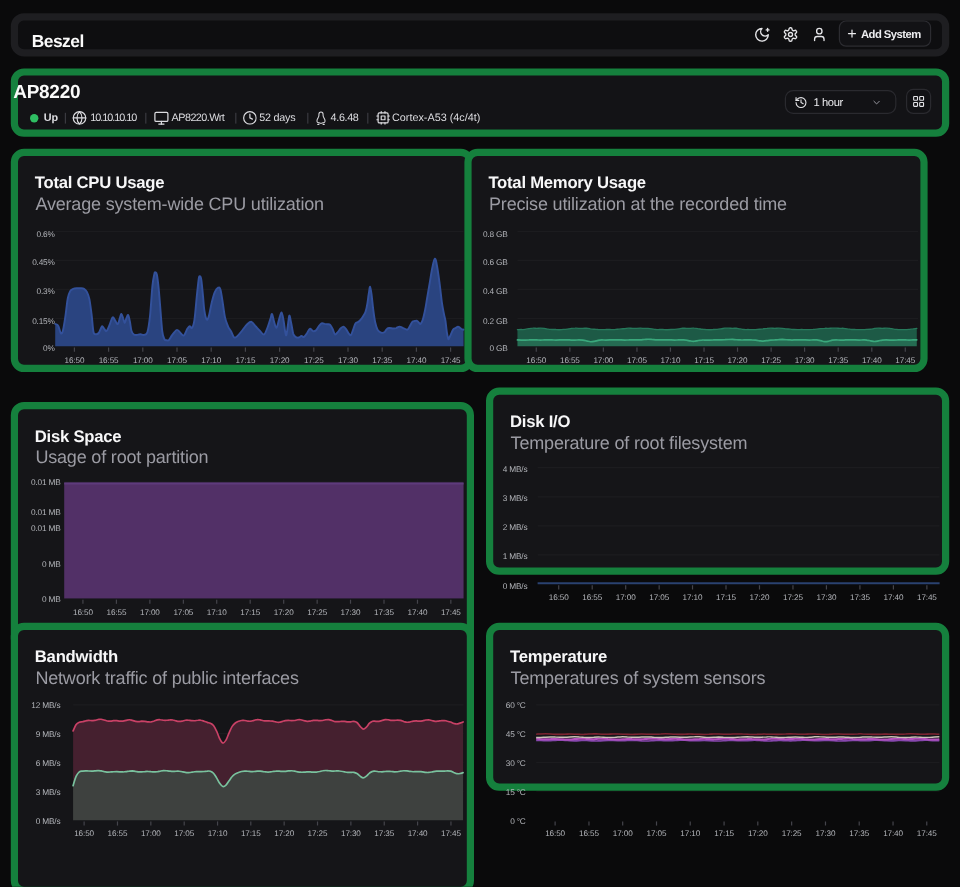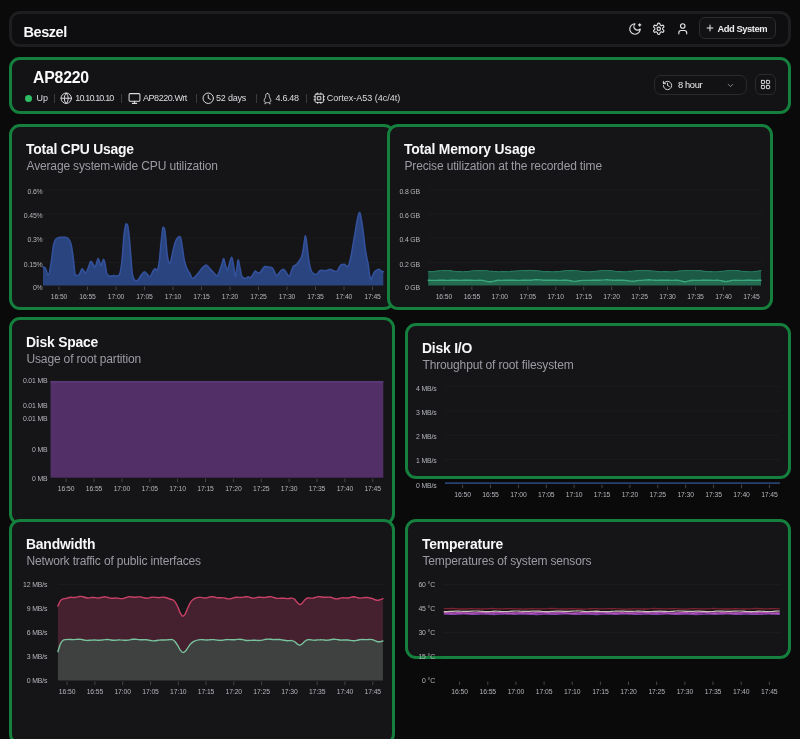--- a/index.html
+++ b/index.html
@@ -1,17 +1,17 @@
 <!DOCTYPE html>
 <html><head><meta charset="utf-8"><style>
 *{margin:0;padding:0;box-sizing:border-box}
 html,body{width:800px;height:739px;background:#0a0a0b;font-family:"Liberation Sans",sans-serif;overflow:hidden;position:relative}
-.card{position:absolute;background:#151518;border:3px solid #15803d;border-radius:11px}
+.card{position:absolute;background:#151518;border:6px solid #15803d;border-radius:11px}
 .ctitle{position:absolute;left:14px;top:13.5px;font-size:13.9px;font-weight:700;color:#f7f7f8;letter-spacing:-0.2px}
-.csub{position:absolute;left:14.5px;top:31.5px;font-size:12px;color:#9b9ba3;letter-spacing:-0.15px}
+.csub{position:absolute;left:14.5px;top:31.5px;font-size:15px;color:#9b9ba3;letter-spacing:-0.15px}
 .sep{position:absolute;width:1px;height:9px;top:93.5px;background:#3a3a40}
 .stxt{position:absolute;top:92.5px;font-size:9px;font-weight:400;color:#dcdce0;letter-spacing:0;white-space:nowrap}
 </style></head><body>
 <div class="card" style="left:9px;top:11px;width:782px;height:35.5px;background:#0e0e10;border-color:#1e1e21">
     <div style="position:absolute;left:11.5px;top:9.5px;font-size:14.5px;font-weight:700;color:#fafafa;letter-spacing:-0.45px">Beszel</div>
   </div>
 <svg width="14" height="14" viewBox="0 0 24 24" fill="none" stroke="#e4e4e7" stroke-width="2" stroke-linecap="round" stroke-linejoin="round" style="position:absolute;left:628px;top:21.5px">
     <path d="M12 3a6 6 0 0 0 9 9 9 9 0 1 1-9-9Z"></path>
     <path d="M20 3v4"></path>
     <path d="M22 5h-4"></path>
@@ -24,23 +24,23 @@
     <path d="M19 21v-2a4 4 0 0 0-4-4H9a4 4 0 0 0-4 4v2"></path>
     <circle cx="12" cy="7" r="4"></circle>
   </svg>
 <div style="position:absolute;left:699px;top:16.5px;width:77px;height:22px;border:1px solid #2c2c31;border-radius:6px;background:#121215"></div>
 <svg width="10" height="10" viewBox="0 0 24 24" fill="none" stroke="#ededf0" stroke-width="2.4" stroke-linecap="round" stroke-linejoin="round" style="position:absolute;left:705px;top:23px">
     <path d="M5 12h14"></path>
     <path d="M12 5v14"></path>
   </svg>
 <div style="position:absolute;left:717.5px;top:22.8px;font-size:9.4px;font-weight:600;color:#ededf0;letter-spacing:-0.45px">Add System</div>
 <div class="card" style="left:9px;top:57px;width:782px;height:57px;background:#131316"></div>
-<div style="position:absolute;left:33px;top:68.5px;font-size:15.8px;font-weight:700;color:#fafafa;letter-spacing:-0.2px">AP8220</div>
+<div style="position:absolute;left:11px;top:68.5px;font-size:15.8px;font-weight:700;color:#fafafa;letter-spacing:-0.2px">AP8220</div>
 <div style="position:absolute;left:24.5px;top:95px;width:7px;height:7px;border-radius:50%;background:#2fbe63"></div>
-<div class="stxt" style="left:36.5px;font-weight:400">Up</div>
+<div class="stxt" style="left:36.5px;font-weight:700">Up</div>
 <div class="sep" style="left:54.2px"></div>
 <div class="sep" style="left:120.8px"></div>
 <div class="sep" style="left:195.5px"></div>
 <div class="sep" style="left:255.5px"></div>
 <div class="sep" style="left:305.6px"></div>
 <svg width="12.5" height="12.5" viewBox="0 0 24 24" fill="none" stroke="#dcdce0" stroke-width="1.9" stroke-linecap="round" stroke-linejoin="round" style="position:absolute;left:60px;top:91.8px">
     <circle cx="12" cy="12" r="10"></circle>
     <path d="M12 2a14.5 14.5 0 0 0 0 20 14.5 14.5 0 0 0 0-20"></path>
     <path d="M2 12h20"></path>
   </svg>
@@ -74,21 +74,21 @@
     <path d="M9 2v2"></path>
     <path d="M9 20v2"></path>
   </svg>
 <div class="stxt" style="left:326.7px;letter-spacing:0px">Cortex-A53 (4c/4t)</div>
 <div style="position:absolute;left:654.4px;top:74.7px;width:93px;height:20.5px;border:1px solid #2a2a2f;border-radius:7px;background:#121215"></div>
 <svg width="11" height="11" viewBox="0 0 24 24" fill="none" stroke="#e4e4e7" stroke-width="2" stroke-linecap="round" stroke-linejoin="round" style="position:absolute;left:662px;top:79.5px">
     <path d="M3 12a9 9 0 1 0 9-9 9.75 9.75 0 0 0-6.74 2.74L3 8"></path>
     <path d="M3 3v5h5"></path>
     <path d="M12 7v5l4 2"></path>
   </svg>
-<div style="position:absolute;left:678px;top:80px;font-size:9.3px;font-weight:500;color:#ededf0;letter-spacing:-0.35px">8 hour</div>
+<div style="position:absolute;left:678px;top:80px;font-size:9.3px;font-weight:500;color:#ededf0;letter-spacing:-0.35px">1 hour</div>
 <svg width="9" height="9" viewBox="0 0 24 24" fill="none" stroke="#9a9aa2" stroke-width="2.2" stroke-linecap="round" stroke-linejoin="round" style="position:absolute;left:726px;top:80.5px">
     <path d="m6 9 6 6 6-6"></path>
   </svg>
 <div style="position:absolute;left:755px;top:73.5px;width:21px;height:21px;border:1px solid #2a2a2f;border-radius:6px;background:#121215"></div>
 <svg width="11" height="11" viewBox="0 0 24 24" fill="none" stroke="#e4e4e7" stroke-width="2" stroke-linecap="round" stroke-linejoin="round" style="position:absolute;left:760px;top:78.5px">
     <rect width="7" height="7" x="3" y="3" rx="1"></rect>
     <rect width="7" height="7" x="14" y="3" rx="1"></rect>
     <rect width="7" height="7" x="14" y="14" rx="1"></rect>
     <rect width="7" height="7" x="3" y="14" rx="1"></rect>
   </svg>
@@ -169,21 +169,21 @@
       <text x="361.4" y="172.1" font-size="6.8" letter-spacing="-0.1" fill="#b3b5ba" text-anchor="middle">17:45</text>
       <text x="30" y="67.1" font-size="6.9" letter-spacing="-0.15" fill="#b3b5ba" text-anchor="end">0.8 GB</text>
       <text x="30" y="91.2" font-size="6.9" letter-spacing="-0.15" fill="#b3b5ba" text-anchor="end">0.6 GB</text>
       <text x="30" y="115.3" font-size="6.9" letter-spacing="-0.15" fill="#b3b5ba" text-anchor="end">0.4 GB</text>
       <text x="30" y="139.6" font-size="6.9" letter-spacing="-0.15" fill="#b3b5ba" text-anchor="end">0.2 GB</text>
       <text x="30" y="162.8" font-size="6.9" letter-spacing="-0.15" fill="#b3b5ba" text-anchor="end">0 GB</text>
     </svg>
     <div class="ctitle">Total Memory Usage</div>
     <div class="csub">Precise utilization at the recorded time</div>
   </div>
-<div class="card" style="left:9px;top:317px;width:386px;height:208px">
+<div class="card" style="left:9px;top:335px;width:386px;height:208px">
     <svg width="386" height="184" viewBox="0 0 386 184" style="position:absolute;left:0;top:0">
       <line x1="38.5" y1="60.7" x2="371.3" y2="60.7" stroke="#ffffff" stroke-opacity="0.032" stroke-width="1"></line>
       <line x1="38.5" y1="85" x2="371.3" y2="85" stroke="#ffffff" stroke-opacity="0.032" stroke-width="1"></line>
       <line x1="38.5" y1="109.2" x2="371.3" y2="109.2" stroke="#ffffff" stroke-opacity="0.032" stroke-width="1"></line>
       <line x1="38.5" y1="133.4" x2="371.3" y2="133.4" stroke="#ffffff" stroke-opacity="0.032" stroke-width="1"></line>
       <rect x="38.5" y="61.2" width="332.8" height="96.5" fill="#523067"></rect>
       <line x1="38.5" y1="62" x2="371.3" y2="62" stroke="#5e3b7c" stroke-width="1.7"></line>
       <line x1="54.1" y1="158.7" x2="54.1" y2="162.2" stroke="#44444b" stroke-width="1"></line>
       <text x="54.1" y="171.2" font-size="6.8" letter-spacing="-0.1" fill="#b3b5ba" text-anchor="middle">16:50</text>
       <line x1="82" y1="158.7" x2="82" y2="162.2" stroke="#44444b" stroke-width="1"></line>
@@ -248,21 +248,21 @@
       <text x="333.5" y="171.2" font-size="6.8" letter-spacing="-0.1" fill="#b3b5ba" text-anchor="middle">17:40</text>
       <line x1="361.4" y1="158.7" x2="361.4" y2="162.2" stroke="#44444b" stroke-width="1"></line>
       <text x="361.4" y="171.2" font-size="6.8" letter-spacing="-0.1" fill="#b3b5ba" text-anchor="middle">17:45</text>
       <text x="28.5" y="64.5" font-size="6.9" letter-spacing="-0.15" fill="#b3b5ba" text-anchor="end">4 MB/s</text>
       <text x="28.5" y="88.8" font-size="6.9" letter-spacing="-0.15" fill="#b3b5ba" text-anchor="end">3 MB/s</text>
       <text x="28.5" y="113" font-size="6.9" letter-spacing="-0.15" fill="#b3b5ba" text-anchor="end">2 MB/s</text>
       <text x="28.5" y="137.2" font-size="6.9" letter-spacing="-0.15" fill="#b3b5ba" text-anchor="end">1 MB/s</text>
       <text x="28.5" y="161.5" font-size="6.9" letter-spacing="-0.15" fill="#b3b5ba" text-anchor="end">0 MB/s</text>
     </svg>
     <div class="ctitle">Disk I/O</div>
-    <div class="csub">Throughput of root filesystem</div>
+    <div class="csub">Temperature of root filesystem</div>
   </div>
 <div class="card" style="left:9px;top:519px;width:386px;height:226px">
     <svg width="386" height="185" viewBox="0 0 386 185" style="position:absolute;left:0;top:0">
       <line x1="45.9" y1="62.4" x2="371.3" y2="62.4" stroke="#ffffff" stroke-opacity="0.032" stroke-width="1"></line>
       <line x1="45.9" y1="86.4" x2="371.3" y2="86.4" stroke="#ffffff" stroke-opacity="0.032" stroke-width="1"></line>
       <line x1="45.9" y1="110.4" x2="371.3" y2="110.4" stroke="#ffffff" stroke-opacity="0.032" stroke-width="1"></line>
       <line x1="45.9" y1="134.4" x2="371.3" y2="134.4" stroke="#ffffff" stroke-opacity="0.032" stroke-width="1"></line>
       <path d="M45.9,84.1C46.3,83.2 47.6,79.9 48.5,78.7C49.4,77.5 50.2,77.3 51.1,76.9C52,76.5 52.8,76.7 53.7,76.5C54.6,76.3 55.4,75.8 56.3,75.7C57.2,75.5 58,75.4 58.9,75.3C59.8,75.3 60.6,75.5 61.5,75.5C62.4,75.5 63.2,75.4 64.1,75.3C65,75.1 65.8,74.8 66.7,74.6C67.6,74.5 68.4,74.3 69.3,74.4C70.2,74.5 71,74.8 71.9,75C72.8,75.3 73.6,75.7 74.5,75.8C75.4,76 76.2,76 77.1,75.9C78,75.9 78.8,75.6 79.7,75.5C80.6,75.5 81.4,75.5 82.3,75.5C83.2,75.6 84,75.9 84.9,75.9C85.8,76 86.6,76 87.5,75.9C88.4,75.8 89.2,75.5 90.1,75.3C91,75.1 91.8,74.8 92.7,74.8C93.6,74.8 94.4,75.1 95.3,75.3C96.2,75.5 97,75.9 97.9,76.1C98.8,76.2 99.6,76.3 100.5,76.3C101.4,76.3 102.2,76.1 103.1,76C104,76 104.8,76 105.7,76.1C106.6,76.2 107.4,76.5 108.3,76.6C109.2,76.6 110,76.7 110.9,76.6C111.8,76.4 112.6,76 113.5,75.8C114.4,75.5 115.2,75.1 116.1,74.9C117,74.7 117.8,74.7 118.7,74.8C119.6,74.8 120.4,75.1 121.3,75.2C122.2,75.3 123,75.3 123.9,75.2C124.8,75.2 125.6,74.9 126.5,74.9C127.4,74.8 128.2,74.8 129.1,75C130,75.1 130.8,75.5 131.7,75.7C132.6,76 133.4,76.2 134.3,76.2C135.2,76.3 136,76.1 136.9,75.9C137.8,75.7 138.6,75.3 139.5,75.2C140.4,75.1 141.2,75.1 142.1,75.2C143,75.2 143.8,75.5 144.7,75.5C145.6,75.6 146.4,75.6 147.3,75.6C148.2,75.5 149,75.2 149.9,75.2C150.8,75.1 151.6,75 152.5,75.2C153.4,75.3 154.2,75.7 155.1,76C156,76.3 156.8,76.7 157.7,77C158.6,77.3 159.4,77.3 160.3,77.7C161.2,78.1 162,78.5 162.9,79.6C163.8,80.7 164.6,82.4 165.5,84.3C166.4,86.1 167.2,89 168.1,90.6C169,92.3 169.8,94 170.7,94.2C171.6,94.4 172.4,93.2 173.3,91.8C174.2,90.4 175,87.6 175.9,85.7C176.8,83.8 177.6,81.7 178.5,80.3C179.4,78.9 180.2,78.2 181.1,77.5C182,76.8 182.8,76.5 183.7,76.1C184.6,75.8 185.4,75.5 186.3,75.4C187.2,75.3 188,75.4 188.9,75.4C189.8,75.5 190.6,75.8 191.5,75.9C192.4,76 193.2,76.1 194.1,76C195,75.9 195.8,75.5 196.7,75.3C197.6,75.1 198.4,74.7 199.3,74.7C200.2,74.6 201,74.8 201.9,74.9C202.8,75.1 203.6,75.5 204.5,75.6C205.4,75.8 206.2,75.8 207.1,75.8C208,75.8 208.8,75.6 209.7,75.7C210.6,75.7 211.4,75.7 212.3,75.9C213.2,76.1 214,76.5 214.9,76.6C215.8,76.8 216.6,77 217.5,76.9C218.4,76.9 219.2,76.6 220.1,76.3C221,76.1 221.8,75.7 222.7,75.5C223.6,75.3 224.4,75.3 225.3,75.3C226.2,75.3 227,75.5 227.9,75.5C228.8,75.5 229.6,75.5 230.5,75.4C231.4,75.2 232.2,74.9 233.1,74.8C234,74.7 234.8,74.7 235.7,74.8C236.6,74.9 237.4,75.3 238.3,75.5C239.2,75.7 240,76.1 240.9,76.1C241.8,76.2 242.6,76 243.5,75.9C244.4,75.7 245.2,75.4 246.1,75.3C247,75.2 247.8,75.2 248.7,75.2C249.6,75.3 250.4,75.5 251.3,75.5C252.2,75.6 253,75.5 253.9,75.4C254.8,75.3 255.6,75 256.5,74.8C257.4,74.7 258.2,74.6 259.1,74.7C260,74.8 260.8,75.2 261.7,75.4C262.6,75.7 263.4,76.1 264.3,76.3C265.2,76.4 266,76.4 266.9,76.4C267.8,76.4 268.6,76.2 269.5,76.1C270.4,76.1 271.2,76.1 272.1,76.2C273,76.3 273.8,76.5 274.7,76.6C275.6,76.6 276.4,76.6 277.3,76.5C278.2,76.4 279,76 279.9,76.1C280.8,76.2 281.6,76.4 282.5,77.1C283.4,77.8 284.2,79.4 285.1,80.3C286,81.2 286.8,82.4 287.7,82.6C288.6,82.7 289.4,81.8 290.3,81C291.2,80.2 292,78.5 292.9,77.7C293.8,76.9 294.6,76.3 295.5,76C296.4,75.7 297.2,76 298.1,76.1C299,76.1 299.8,76.2 300.7,76.1C301.6,76 302.4,75.7 303.3,75.4C304.2,75.2 305,74.8 305.9,74.7C306.8,74.6 307.6,74.7 308.5,74.8C309.4,74.9 310.2,75.2 311.1,75.3C312,75.3 312.8,75.3 313.7,75.3C314.6,75.3 315.4,75.1 316.3,75.1C317.2,75.1 318,75.2 318.9,75.3C319.8,75.5 320.6,76 321.5,76.3C322.4,76.5 323.2,76.8 324.1,76.9C325,76.9 325.8,76.7 326.7,76.6C327.6,76.4 328.4,76.1 329.3,75.9C330.2,75.8 331,75.8 331.9,75.8C332.8,75.8 333.6,76 334.5,76C335.4,76 336.2,75.9 337.1,75.7C338,75.6 338.8,75.2 339.7,75C340.6,74.9 341.4,74.8 342.3,74.8C343.2,74.9 344,75.2 344.9,75.4C345.8,75.6 346.6,76 347.5,76.1C348.4,76.1 349.2,76 350.1,75.9C351,75.8 351.8,75.5 352.7,75.5C353.6,75.4 354.4,75.4 355.3,75.4C356.2,75.5 357,75.7 357.9,76C358.8,76.2 359.6,76.4 360.5,76.7C361.4,77 362.2,77.5 363.1,77.8C364,78 364.8,78.4 365.7,78.3C366.6,78.3 367.4,77.9 368.3,77.6C369.2,77.3 370.5,76.8 370.9,76.6L370.9,118.9L368.3,119.6L365.7,119.7L363.1,118.7L360.5,117.6L357.9,117.4L355.3,117.6L352.7,117.6L350.1,117.5L347.5,117.8L344.9,118.3L342.3,118.7L339.7,118.6L337.1,118.2L334.5,117.9L331.9,118L329.3,118.1L326.7,117.8L324.1,117.4L321.5,117.3L318.9,117.6L316.3,118.1L313.7,118.2L311.1,117.9L308.5,117.8L305.9,117.9L303.3,118.2L300.7,118.1L298.1,117.7L295.5,117.8L292.9,119.2L290.3,121.8L287.7,123.2L285.1,121.8L282.5,119.6L279.9,118.6L277.3,118.6L274.7,118.7L272.1,118.2L269.5,117.7L266.9,117.4L264.3,117.5L261.7,117.6L259.1,117.3L256.5,117.1L253.9,117.3L251.3,117.9L248.7,118.4L246.1,118.5L243.5,118.3L240.9,118.2L238.3,118.4L235.7,118.5L233.1,118.2L230.5,117.6L227.9,117.3L225.3,117.4L222.7,117.8L220.1,117.8L217.5,117.6L214.9,117.6L212.3,117.9L209.7,118.3L207.1,118.3L204.5,118L201.9,117.6L199.3,117.6L196.7,117.9L194.1,118L191.5,117.7L188.9,117.6L186.3,117.9L183.7,118.7L181.1,119.9L178.5,122.1L175.9,125.6L173.3,129.3L170.7,130.4L168.1,127.8L165.5,123.2L162.9,119.4L160.3,117.7L157.7,117.6L155.1,117.9L152.5,118L149.9,117.9L147.3,118.1L144.7,118.5L142.1,118.8L139.5,118.6L136.9,118.1L134.3,117.7L131.7,117.7L129.1,117.8L126.5,117.6L123.9,117.3L121.3,117.2L118.7,117.6L116.1,118.1L113.5,118.3L110.9,118.1L108.3,117.9L105.7,118L103.1,118.2L100.5,118.2L97.9,117.8L95.3,117.4L92.7,117.6L90.1,118L87.5,118.3L84.9,118.2L82.3,118L79.7,118.1L77.1,118.3L74.5,118.4L71.9,118L69.3,117.4L66.7,117.2L64.1,117.4L61.5,117.6L58.9,117.5L56.3,117.4L53.7,117.6L51.1,118.2L48.5,121.8L45.9,129.7Z" fill="#45202f" stroke="none"></path>
       <path d="M45.9,84.1C46.3,83.2 47.6,79.9 48.5,78.7C49.4,77.5 50.2,77.3 51.1,76.9C52,76.5 52.8,76.7 53.7,76.5C54.6,76.3 55.4,75.8 56.3,75.7C57.2,75.5 58,75.4 58.9,75.3C59.8,75.3 60.6,75.5 61.5,75.5C62.4,75.5 63.2,75.4 64.1,75.3C65,75.1 65.8,74.8 66.7,74.6C67.6,74.5 68.4,74.3 69.3,74.4C70.2,74.5 71,74.8 71.9,75C72.8,75.3 73.6,75.7 74.5,75.8C75.4,76 76.2,76 77.1,75.9C78,75.9 78.8,75.6 79.7,75.5C80.6,75.5 81.4,75.5 82.3,75.5C83.2,75.6 84,75.9 84.9,75.9C85.8,76 86.6,76 87.5,75.9C88.4,75.8 89.2,75.5 90.1,75.3C91,75.1 91.8,74.8 92.7,74.8C93.6,74.8 94.4,75.1 95.3,75.3C96.2,75.5 97,75.9 97.9,76.1C98.8,76.2 99.6,76.3 100.5,76.3C101.4,76.3 102.2,76.1 103.1,76C104,76 104.8,76 105.7,76.1C106.6,76.2 107.4,76.5 108.3,76.6C109.2,76.6 110,76.7 110.9,76.6C111.8,76.4 112.6,76 113.5,75.8C114.4,75.5 115.2,75.1 116.1,74.9C117,74.7 117.8,74.7 118.7,74.8C119.6,74.8 120.4,75.1 121.3,75.2C122.2,75.3 123,75.3 123.9,75.2C124.8,75.2 125.6,74.9 126.5,74.9C127.4,74.8 128.2,74.8 129.1,75C130,75.1 130.8,75.5 131.7,75.7C132.6,76 133.4,76.2 134.3,76.2C135.2,76.3 136,76.1 136.9,75.9C137.8,75.7 138.6,75.3 139.5,75.2C140.4,75.1 141.2,75.1 142.1,75.2C143,75.2 143.8,75.5 144.7,75.5C145.6,75.6 146.4,75.6 147.3,75.6C148.2,75.5 149,75.2 149.9,75.2C150.8,75.1 151.6,75 152.5,75.2C153.4,75.3 154.2,75.7 155.1,76C156,76.3 156.8,76.7 157.7,77C158.6,77.3 159.4,77.3 160.3,77.7C161.2,78.1 162,78.5 162.9,79.6C163.8,80.7 164.6,82.4 165.5,84.3C166.4,86.1 167.2,89 168.1,90.6C169,92.3 169.8,94 170.7,94.2C171.6,94.4 172.4,93.2 173.3,91.8C174.2,90.4 175,87.6 175.9,85.7C176.8,83.8 177.6,81.7 178.5,80.3C179.4,78.9 180.2,78.2 181.1,77.5C182,76.8 182.8,76.5 183.7,76.1C184.6,75.8 185.4,75.5 186.3,75.4C187.2,75.3 188,75.4 188.9,75.4C189.8,75.5 190.6,75.8 191.5,75.9C192.4,76 193.2,76.1 194.1,76C195,75.9 195.8,75.5 196.7,75.3C197.6,75.1 198.4,74.7 199.3,74.7C200.2,74.6 201,74.8 201.9,74.9C202.8,75.1 203.6,75.5 204.5,75.6C205.4,75.8 206.2,75.8 207.1,75.8C208,75.8 208.8,75.6 209.7,75.7C210.6,75.7 211.4,75.7 212.3,75.9C213.2,76.1 214,76.5 214.9,76.6C215.8,76.8 216.6,77 217.5,76.9C218.4,76.9 219.2,76.6 220.1,76.3C221,76.1 221.8,75.7 222.7,75.5C223.6,75.3 224.4,75.3 225.3,75.3C226.2,75.3 227,75.5 227.9,75.5C228.8,75.5 229.6,75.5 230.5,75.4C231.4,75.2 232.2,74.9 233.1,74.8C234,74.7 234.8,74.7 235.7,74.8C236.6,74.9 237.4,75.3 238.3,75.5C239.2,75.7 240,76.1 240.9,76.1C241.8,76.2 242.6,76 243.5,75.9C244.4,75.7 245.2,75.4 246.1,75.3C247,75.2 247.8,75.2 248.7,75.2C249.6,75.3 250.4,75.5 251.3,75.5C252.2,75.6 253,75.5 253.9,75.4C254.8,75.3 255.6,75 256.5,74.8C257.4,74.7 258.2,74.6 259.1,74.7C260,74.8 260.8,75.2 261.7,75.4C262.6,75.7 263.4,76.1 264.3,76.3C265.2,76.4 266,76.4 266.9,76.4C267.8,76.4 268.6,76.2 269.5,76.1C270.4,76.1 271.2,76.1 272.1,76.2C273,76.3 273.8,76.5 274.7,76.6C275.6,76.6 276.4,76.6 277.3,76.5C278.2,76.4 279,76 279.9,76.1C280.8,76.2 281.6,76.4 282.5,77.1C283.4,77.8 284.2,79.4 285.1,80.3C286,81.2 286.8,82.4 287.7,82.6C288.6,82.7 289.4,81.8 290.3,81C291.2,80.2 292,78.5 292.9,77.7C293.8,76.9 294.6,76.3 295.5,76C296.4,75.7 297.2,76 298.1,76.1C299,76.1 299.8,76.2 300.7,76.1C301.6,76 302.4,75.7 303.3,75.4C304.2,75.2 305,74.8 305.9,74.7C306.8,74.6 307.6,74.7 308.5,74.8C309.4,74.9 310.2,75.2 311.1,75.3C312,75.3 312.8,75.3 313.7,75.3C314.6,75.3 315.4,75.1 316.3,75.1C317.2,75.1 318,75.2 318.9,75.3C319.8,75.5 320.6,76 321.5,76.3C322.4,76.5 323.2,76.8 324.1,76.9C325,76.9 325.8,76.7 326.7,76.6C327.6,76.4 328.4,76.1 329.3,75.9C330.2,75.8 331,75.8 331.9,75.8C332.8,75.8 333.6,76 334.5,76C335.4,76 336.2,75.9 337.1,75.7C338,75.6 338.8,75.2 339.7,75C340.6,74.9 341.4,74.8 342.3,74.8C343.2,74.9 344,75.2 344.9,75.4C345.8,75.6 346.6,76 347.5,76.1C348.4,76.1 349.2,76 350.1,75.9C351,75.8 351.8,75.5 352.7,75.5C353.6,75.4 354.4,75.4 355.3,75.4C356.2,75.5 357,75.7 357.9,76C358.8,76.2 359.6,76.4 360.5,76.7C361.4,77 362.2,77.5 363.1,77.8C364,78 364.8,78.4 365.7,78.3C366.6,78.3 367.4,77.9 368.3,77.6C369.2,77.3 370.5,76.8 370.9,76.6" fill="none" stroke="#c94166" stroke-width="1.4" stroke-linejoin="round" stroke-linecap="round"></path>
       <path d="M45.9,129.7C46.3,128.4 47.6,123.8 48.5,121.8C49.4,119.9 50.2,118.9 51.1,118.2C52,117.5 52.8,117.7 53.7,117.6C54.6,117.5 55.4,117.4 56.3,117.4C57.2,117.4 58,117.5 58.9,117.5C59.8,117.6 60.6,117.6 61.5,117.6C62.4,117.6 63.2,117.5 64.1,117.4C65,117.3 65.8,117.2 66.7,117.2C67.6,117.2 68.4,117.3 69.3,117.4C70.2,117.6 71,117.8 71.9,118C72.8,118.1 73.6,118.3 74.5,118.4C75.4,118.5 76.2,118.4 77.1,118.3C78,118.3 78.8,118.1 79.7,118.1C80.6,118 81.4,118 82.3,118C83.2,118 84,118.1 84.9,118.2C85.8,118.2 86.6,118.3 87.5,118.3C88.4,118.2 89.2,118.1 90.1,118C91,117.9 91.8,117.6 92.7,117.6C93.6,117.5 94.4,117.4 95.3,117.4C96.2,117.5 97,117.6 97.9,117.8C98.8,117.9 99.6,118.1 100.5,118.2C101.4,118.2 102.2,118.2 103.1,118.2C104,118.2 104.8,118 105.7,118C106.6,117.9 107.4,117.8 108.3,117.9C109.2,117.9 110,118 110.9,118.1C111.8,118.1 112.6,118.3 113.5,118.3C114.4,118.3 115.2,118.2 116.1,118.1C117,118 117.8,117.7 118.7,117.6C119.6,117.4 120.4,117.2 121.3,117.2C122.2,117.2 123,117.2 123.9,117.3C124.8,117.4 125.6,117.6 126.5,117.6C127.4,117.7 128.2,117.8 129.1,117.8C130,117.8 130.8,117.7 131.7,117.7C132.6,117.7 133.4,117.6 134.3,117.7C135.2,117.8 136,117.9 136.9,118.1C137.8,118.3 138.6,118.5 139.5,118.6C140.4,118.8 141.2,118.9 142.1,118.8C143,118.8 143.8,118.7 144.7,118.5C145.6,118.4 146.4,118.2 147.3,118.1C148.2,118 149,118 149.9,117.9C150.8,117.9 151.6,118 152.5,118C153.4,118 154.2,118 155.1,117.9C156,117.8 156.8,117.6 157.7,117.6C158.6,117.5 159.4,117.4 160.3,117.7C161.2,118 162,118.5 162.9,119.4C163.8,120.3 164.6,121.8 165.5,123.2C166.4,124.6 167.2,126.6 168.1,127.8C169,129 169.8,130.2 170.7,130.4C171.6,130.7 172.4,130.1 173.3,129.3C174.2,128.5 175,126.8 175.9,125.6C176.8,124.4 177.6,123 178.5,122.1C179.4,121.1 180.2,120.5 181.1,119.9C182,119.3 182.8,119 183.7,118.7C184.6,118.3 185.4,118.1 186.3,117.9C187.2,117.7 188,117.6 188.9,117.6C189.8,117.6 190.6,117.7 191.5,117.7C192.4,117.8 193.2,117.9 194.1,118C195,118 195.8,117.9 196.7,117.9C197.6,117.8 198.4,117.7 199.3,117.6C200.2,117.6 201,117.6 201.9,117.6C202.8,117.7 203.6,117.8 204.5,118C205.4,118.1 206.2,118.3 207.1,118.3C208,118.4 208.8,118.4 209.7,118.3C210.6,118.3 211.4,118 212.3,117.9C213.2,117.8 214,117.6 214.9,117.6C215.8,117.5 216.6,117.6 217.5,117.6C218.4,117.7 219.2,117.8 220.1,117.8C221,117.8 221.8,117.8 222.7,117.8C223.6,117.7 224.4,117.5 225.3,117.4C226.2,117.4 227,117.3 227.9,117.3C228.8,117.3 229.6,117.5 230.5,117.6C231.4,117.8 232.2,118 233.1,118.2C234,118.4 234.8,118.5 235.7,118.5C236.6,118.6 237.4,118.5 238.3,118.4C239.2,118.4 240,118.3 240.9,118.2C241.8,118.2 242.6,118.3 243.5,118.3C244.4,118.3 245.2,118.5 246.1,118.5C247,118.5 247.8,118.5 248.7,118.4C249.6,118.3 250.4,118 251.3,117.9C252.2,117.7 253,117.4 253.9,117.3C254.8,117.1 255.6,117.1 256.5,117.1C257.4,117.1 258.2,117.3 259.1,117.3C260,117.4 260.8,117.5 261.7,117.6C262.6,117.6 263.4,117.5 264.3,117.5C265.2,117.5 266,117.4 266.9,117.4C267.8,117.5 268.6,117.5 269.5,117.7C270.4,117.8 271.2,118.1 272.1,118.2C273,118.4 273.8,118.6 274.7,118.7C275.6,118.7 276.4,118.7 277.3,118.6C278.2,118.6 279,118.5 279.9,118.6C280.8,118.8 281.6,119.1 282.5,119.6C283.4,120.1 284.2,121.2 285.1,121.8C286,122.4 286.8,123.2 287.7,123.2C288.6,123.2 289.4,122.5 290.3,121.8C291.2,121.1 292,119.9 292.9,119.2C293.8,118.6 294.6,118 295.5,117.8C296.4,117.5 297.2,117.7 298.1,117.7C299,117.7 299.8,118 300.7,118.1C301.6,118.1 302.4,118.2 303.3,118.2C304.2,118.1 305,118 305.9,117.9C306.8,117.9 307.6,117.8 308.5,117.8C309.4,117.8 310.2,117.9 311.1,117.9C312,118 312.8,118.1 313.7,118.2C314.6,118.2 315.4,118.2 316.3,118.1C317.2,118 318,117.8 318.9,117.6C319.8,117.5 320.6,117.3 321.5,117.3C322.4,117.3 323.2,117.3 324.1,117.4C325,117.5 325.8,117.7 326.7,117.8C327.6,117.9 328.4,118 329.3,118.1C330.2,118.1 331,118 331.9,118C332.8,118 333.6,117.9 334.5,117.9C335.4,118 336.2,118.1 337.1,118.2C338,118.3 338.8,118.5 339.7,118.6C340.6,118.7 341.4,118.8 342.3,118.7C343.2,118.7 344,118.5 344.9,118.3C345.8,118.2 346.6,117.9 347.5,117.8C348.4,117.7 349.2,117.6 350.1,117.5C351,117.5 351.8,117.6 352.7,117.6C353.6,117.6 354.4,117.6 355.3,117.6C356.2,117.6 357,117.4 357.9,117.4C358.8,117.4 359.6,117.4 360.5,117.6C361.4,117.8 362.2,118.3 363.1,118.7C364,119 364.8,119.6 365.7,119.7C366.6,119.9 367.4,119.8 368.3,119.6C369.2,119.5 370.5,119 370.9,118.9L370.9,158.5 L45.9,158.5 Z" fill="#3e413f" stroke="none"></path>

